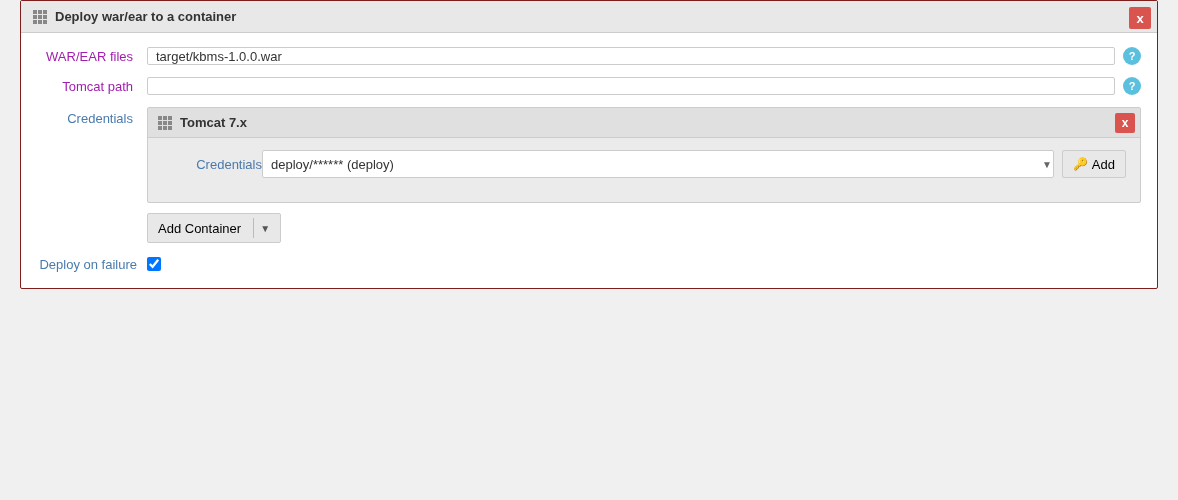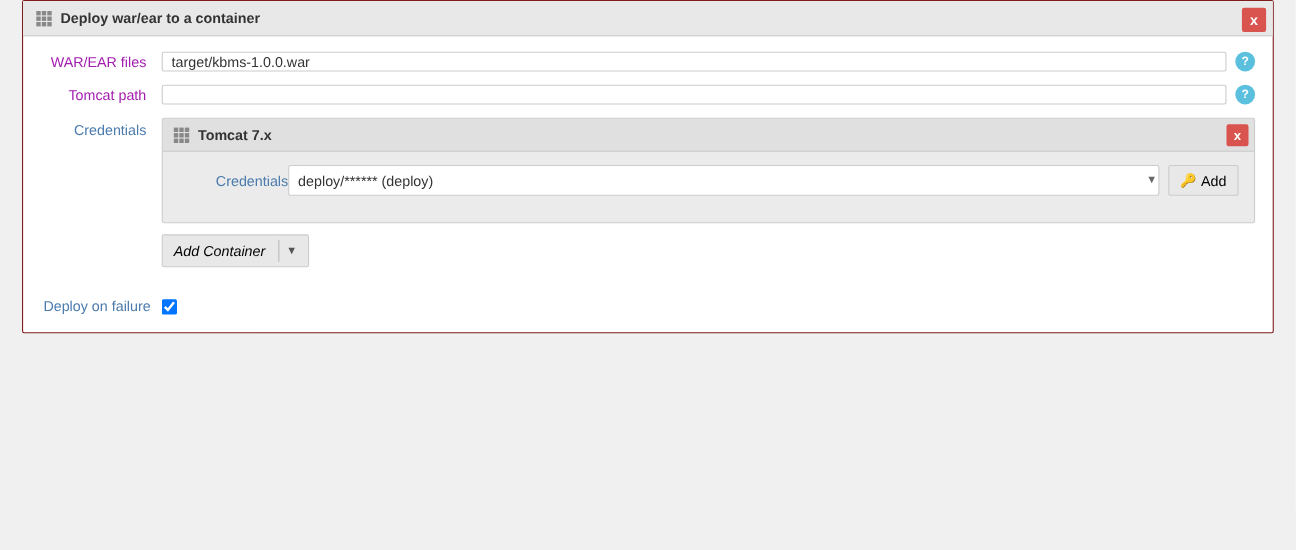--- a/index.html
+++ b/index.html
@@ -237,40 +237,39 @@
       align-items: center;
       height: 30px;
       padding: 0 10px;
       background: #e8e8e8;
       border: 1px solid #ccc;
       border-radius: 2px;
       font-size: 13px;
       cursor: pointer;
       gap: 0;
       margin-top: 4px;
-      font-style: italic;
     }
     .add-container-label {
       padding-right: 8px;
     }
     .add-container-divider {
       width: 1px;
       height: 20px;
       background: #bbb;
       margin: 0 4px 0 4px;
     }
     .add-container-arrow {
       font-size: 10px;
       color: #555;
       padding-left: 2px;
     }
     .deploy-row {
       display: flex;
-      align-items: flex-end;
-      margin-top: 28px;
+      align-items: flex-start;
+      margin-top: 14px;
     }
     .deploy-label {
       color: #4a7aad;
       font-size: 13px;
       padding-right: 10px;
     }
     .checkbox-input {
       width: 14px;
       height: 14px;
       cursor: pointer;

